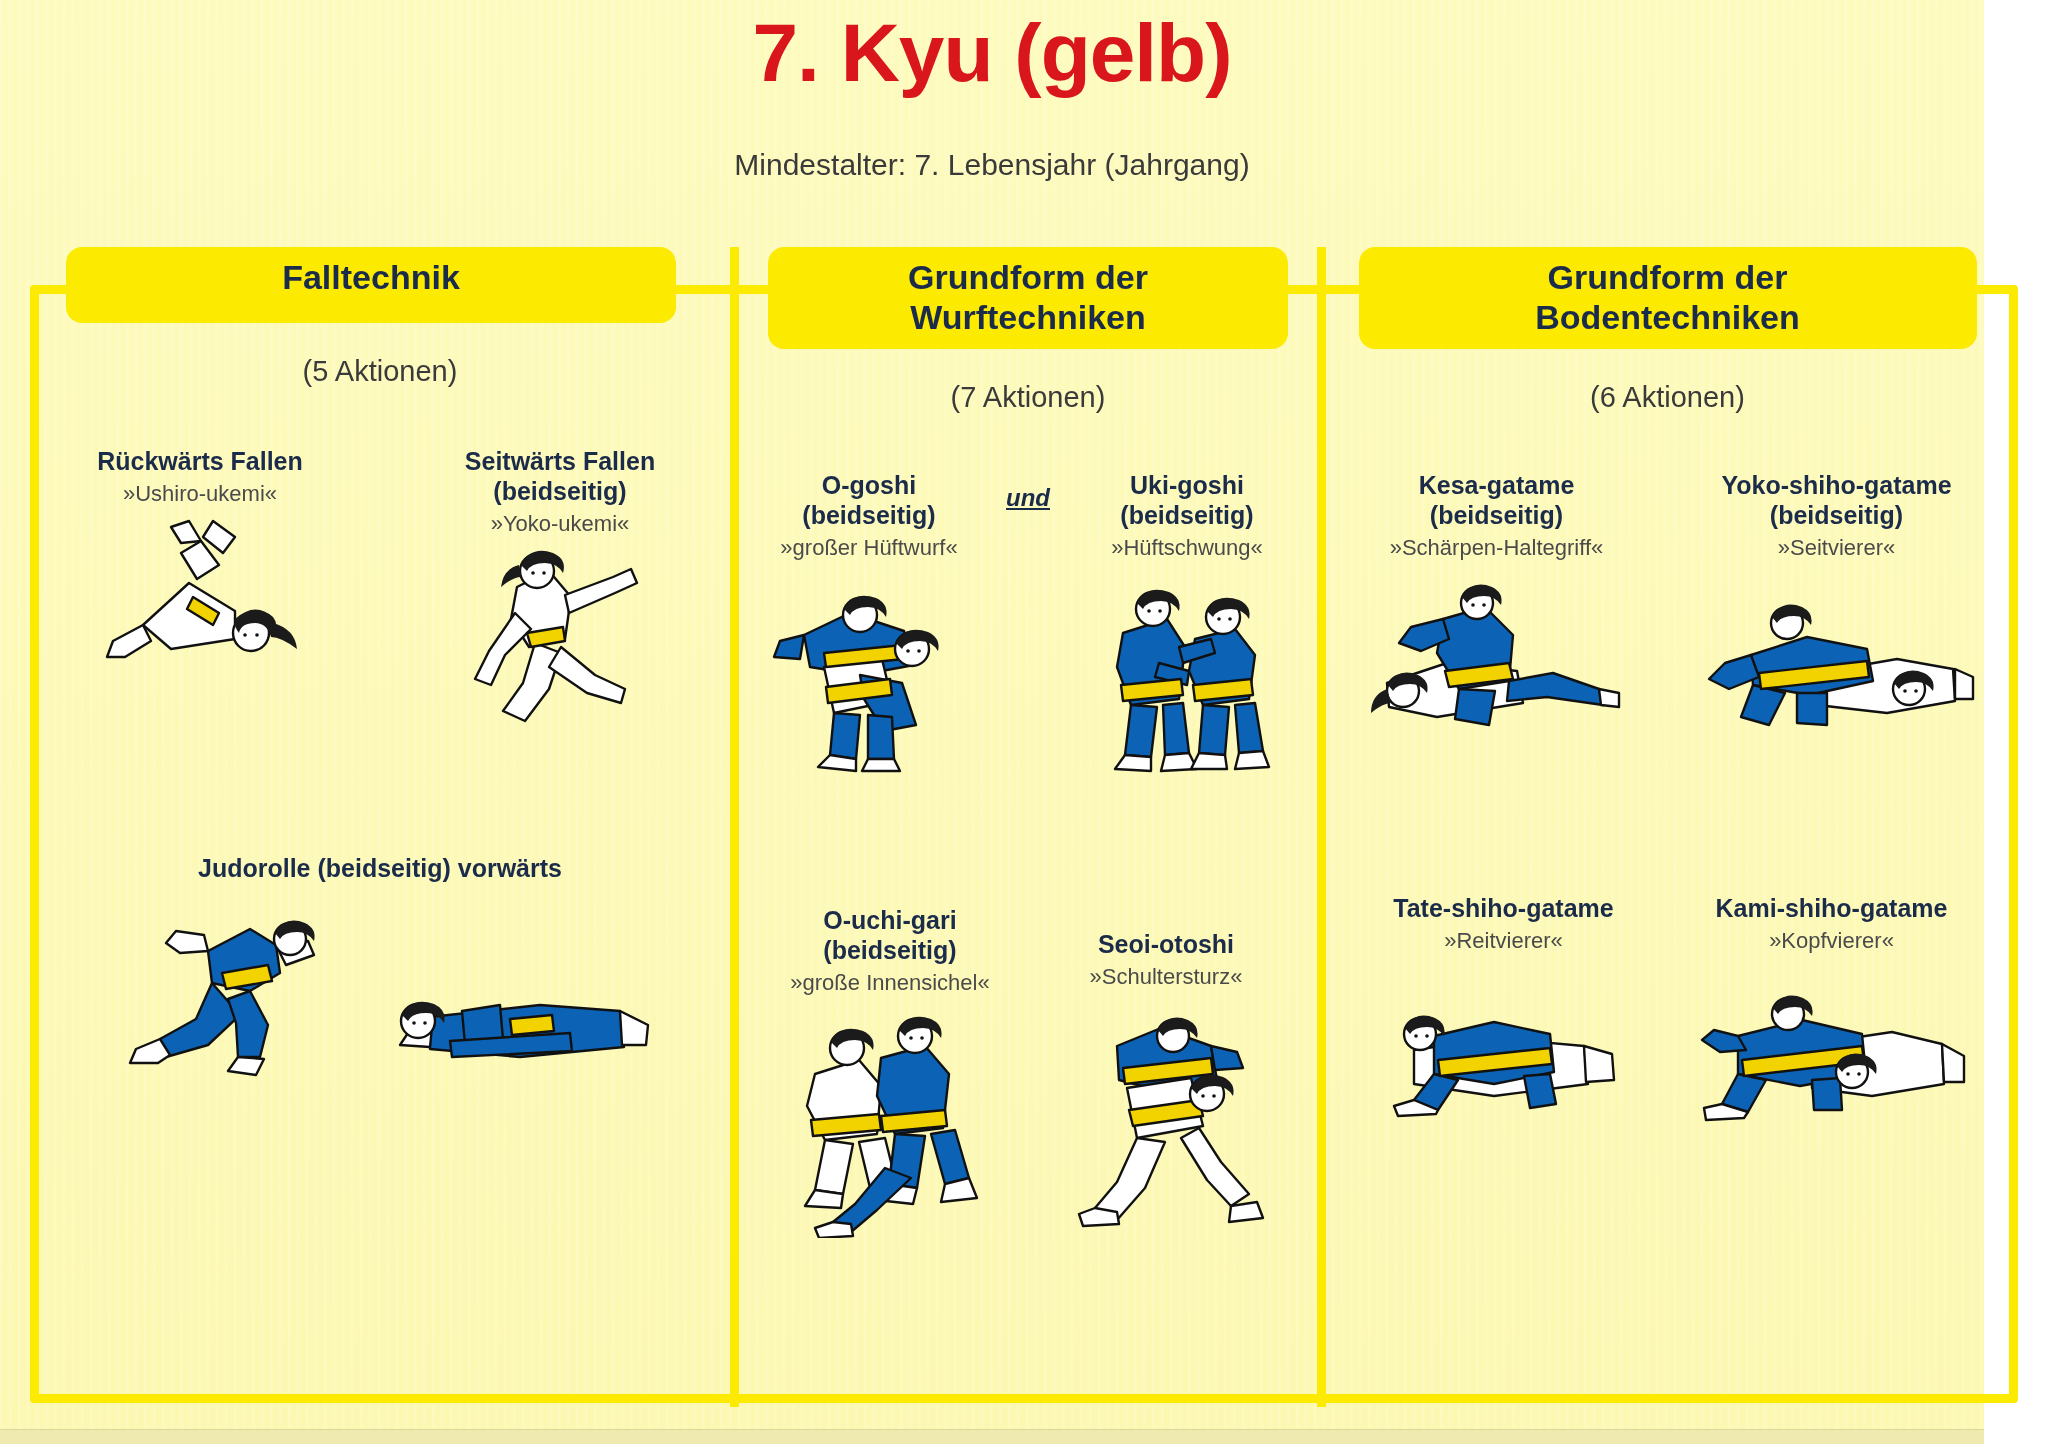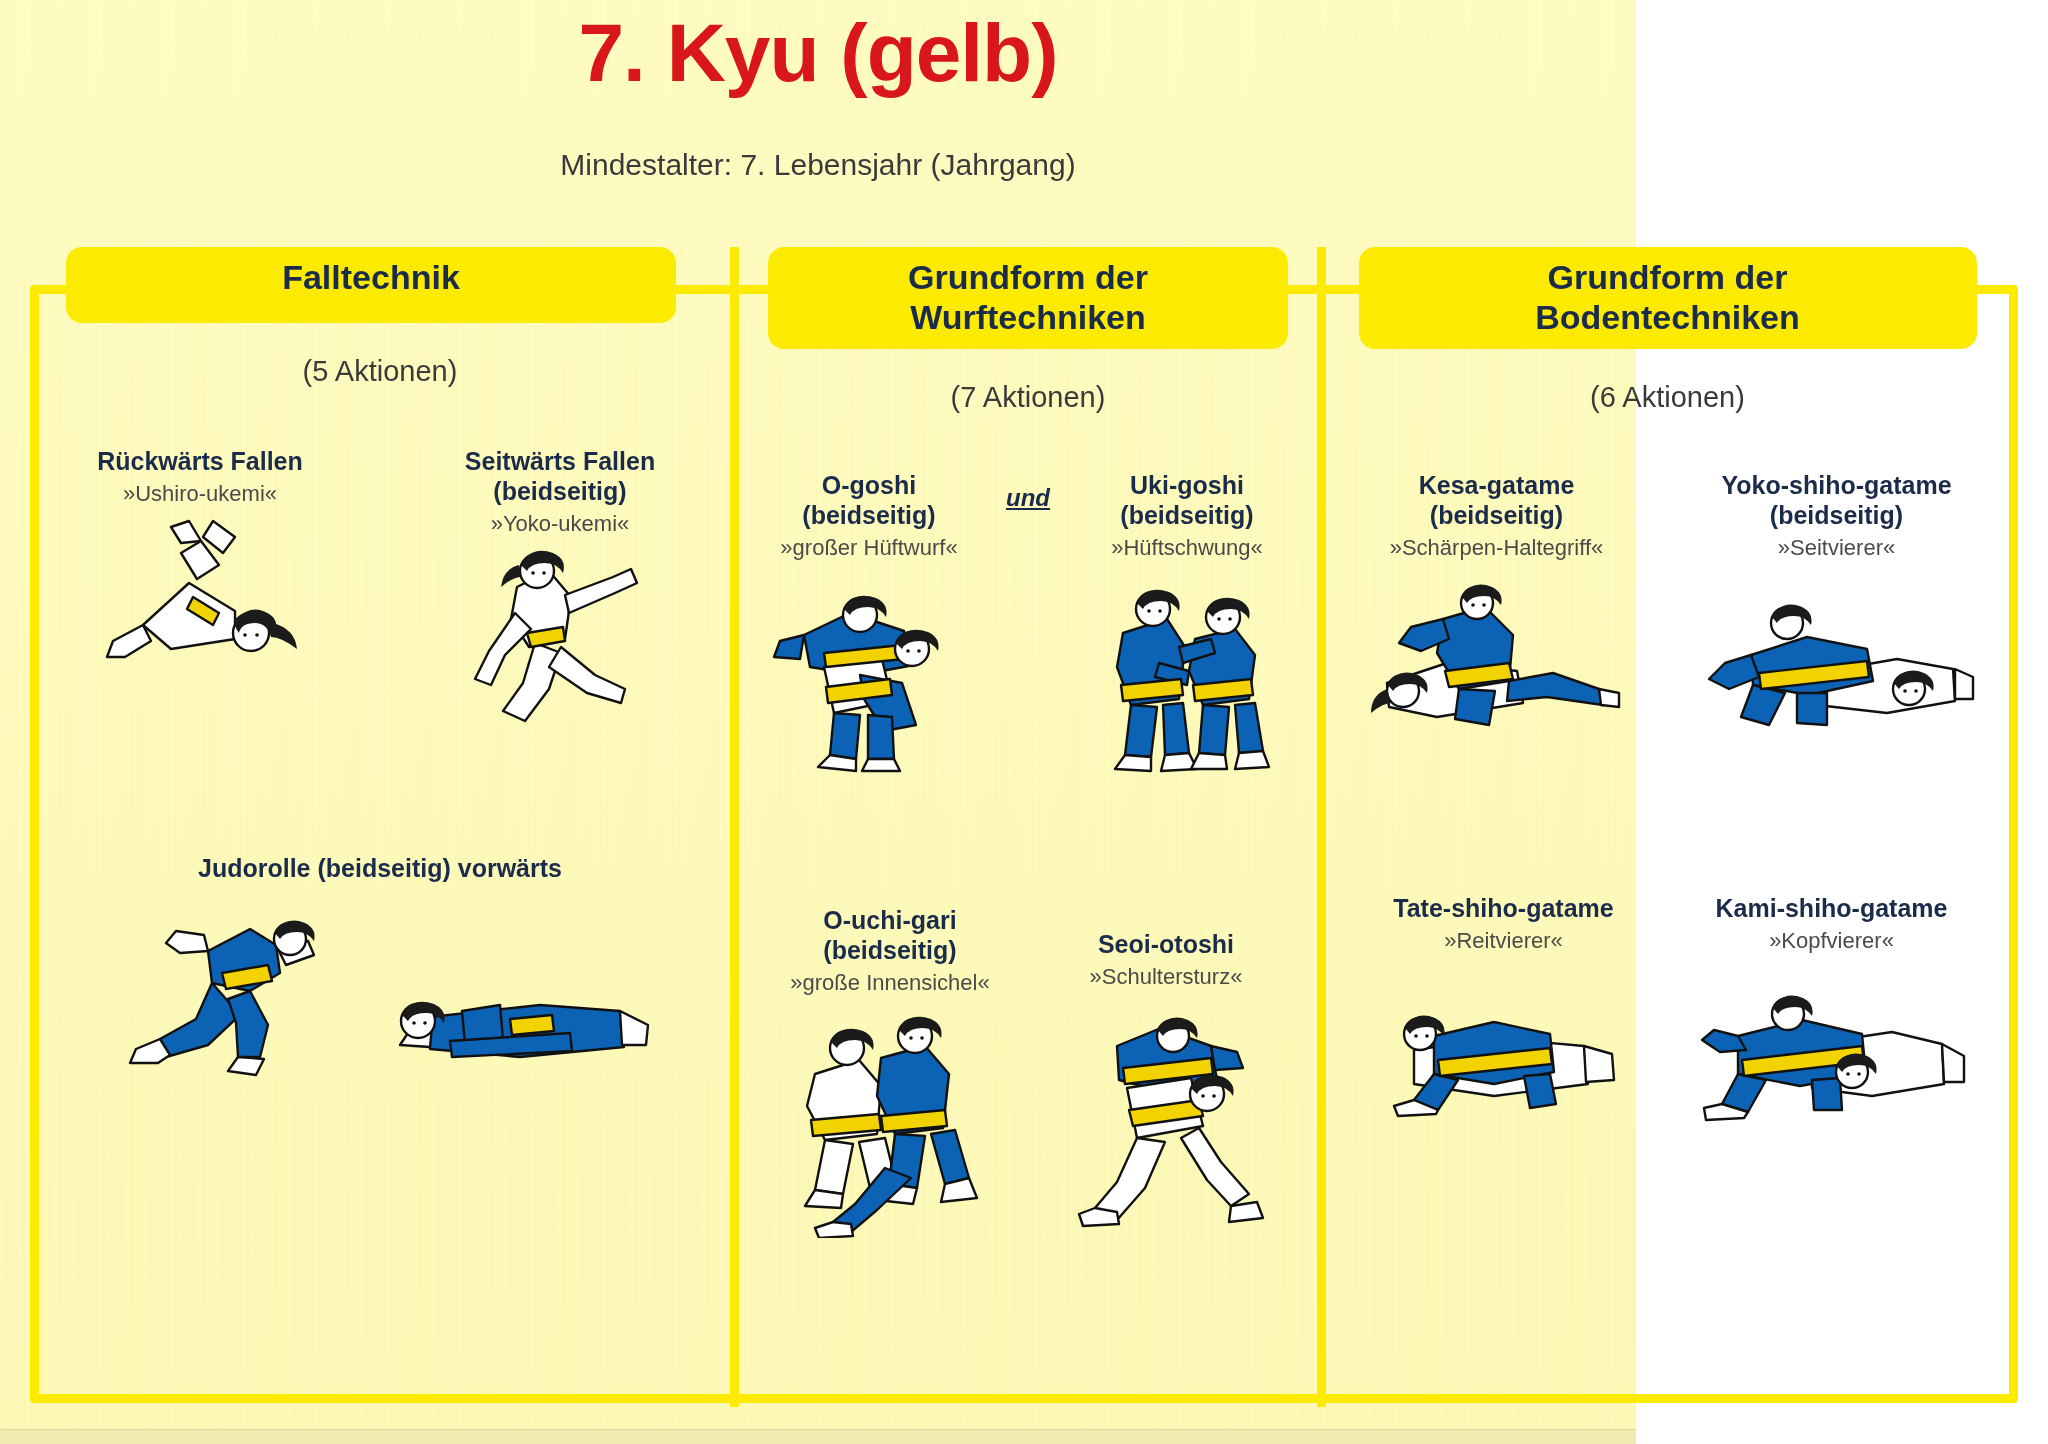--- a/index.html
+++ b/index.html
@@ -8,21 +8,21 @@
     background: #ffffff;
   }
   body {
     width: 2048px;
     height: 1444px;
     font-family: "Liberation Sans", sans-serif;
     overflow: hidden;
   }
   .page {
     position: relative;
-    width: 1636px;
+    width: 1984px;
     height: 1444px;
     background: #fdfbbe;
     background: linear-gradient(180deg, #fdfbc0 0%, #fdfabb 40%, #fcf8b4 100%);
     box-sizing: border-box;
   }
   
   .paper-texture {
     position: absolute;
     inset: 0;
     background: repeating-linear-gradient(90deg,

